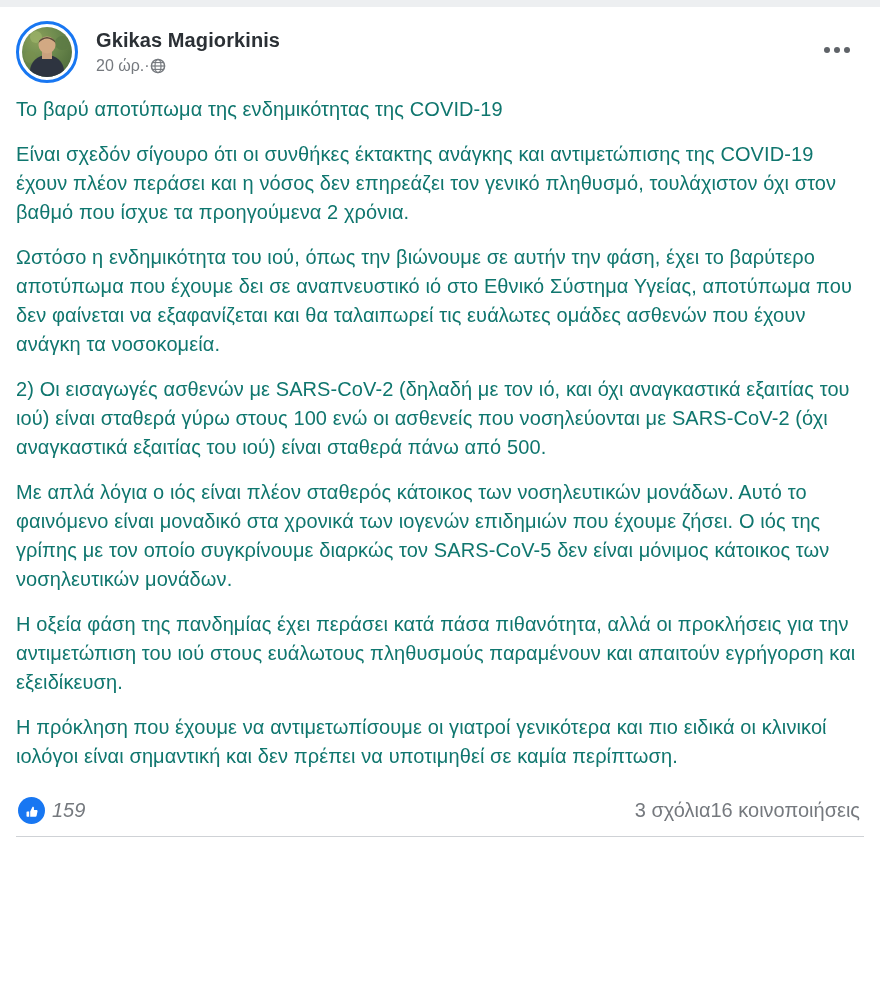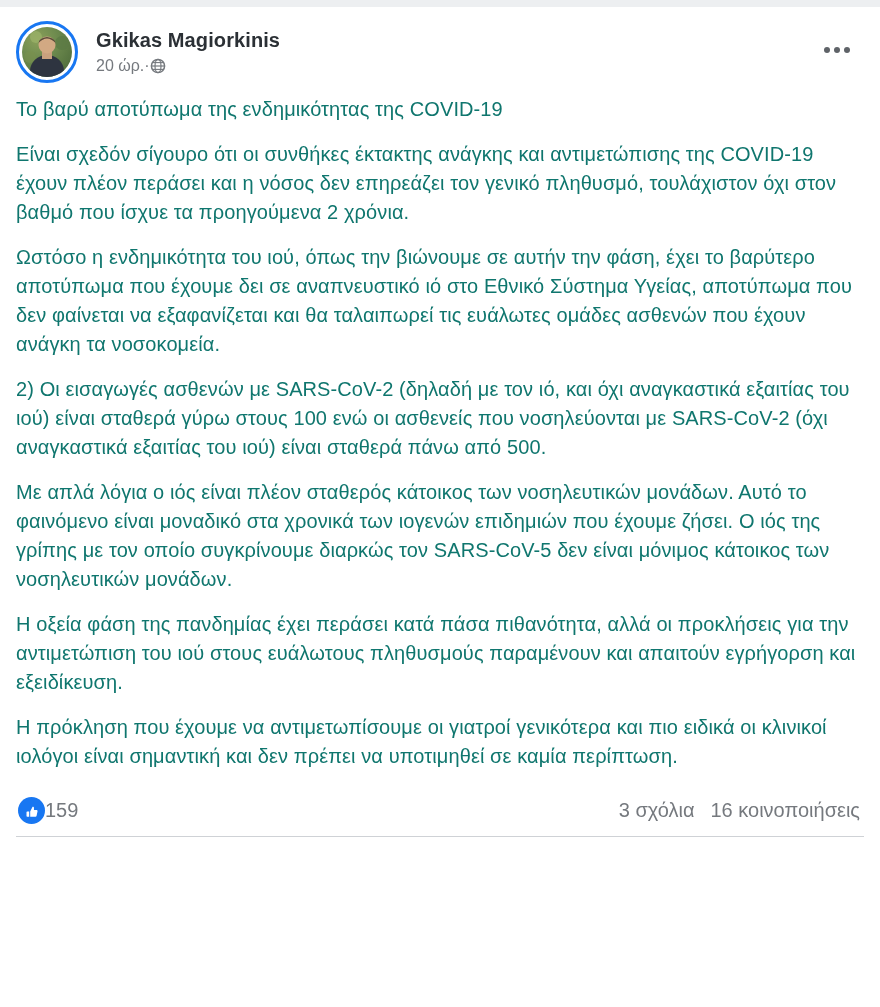--- a/index.html
+++ b/index.html
@@ -54,27 +54,27 @@
   .post-body { margin-top:12px; }
   .post-body p {
     font-size:20px; line-height:29px; color:#0f766e;
     margin:0 0 16px 0; letter-spacing:0.1px;
   }
   
   .social-counts {
     display:flex; align-items:center; justify-content:space-between;
     padding:10px 4px 12px 2px; margin-top:2px;
   }
-  .like-group { display:flex; align-items:center; cursor:pointer; }
+  .like-group { display:flex; align-items:center; gap:7px; cursor:pointer;font-style:italic; }
   .like-badge {
     width:27px; height:27px; border-radius:50%;
     background:#1877f2; display:flex; align-items:center; justify-content:center;
   }
   .like-count { font-size:20px; color:#75797e; }
-  .right-counts { display:flex; align-items:center; gap:16px; }
+  .right-counts { display:flex; align-items:center; }
   .right-counts span { font-size:20px; color:#75797e; cursor:pointer; }
   .footer-divider {
     border:none; border-top:1px solid #cfd2d6;
     margin:0 0 0 0;
   }
 </style>
 </head>
 <body>
 
 <div class="page-top-strip"></div>

